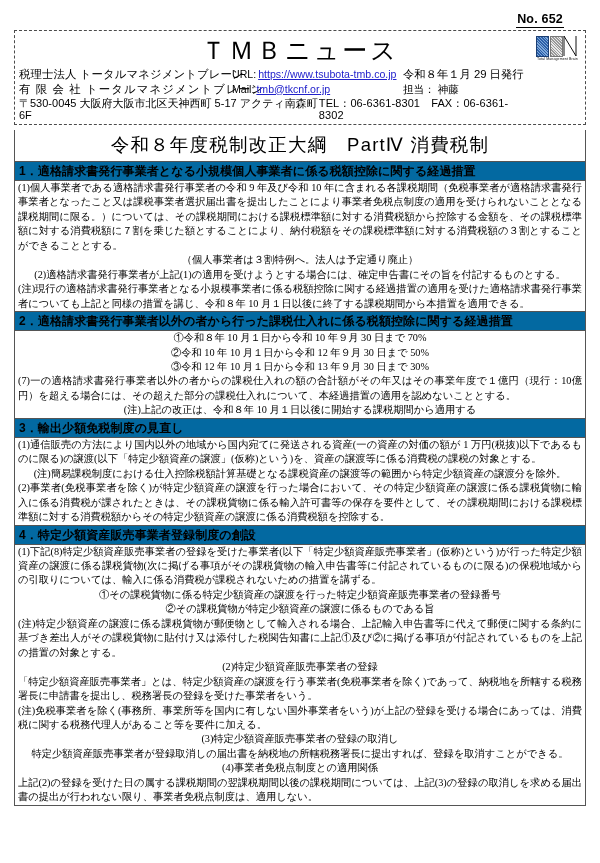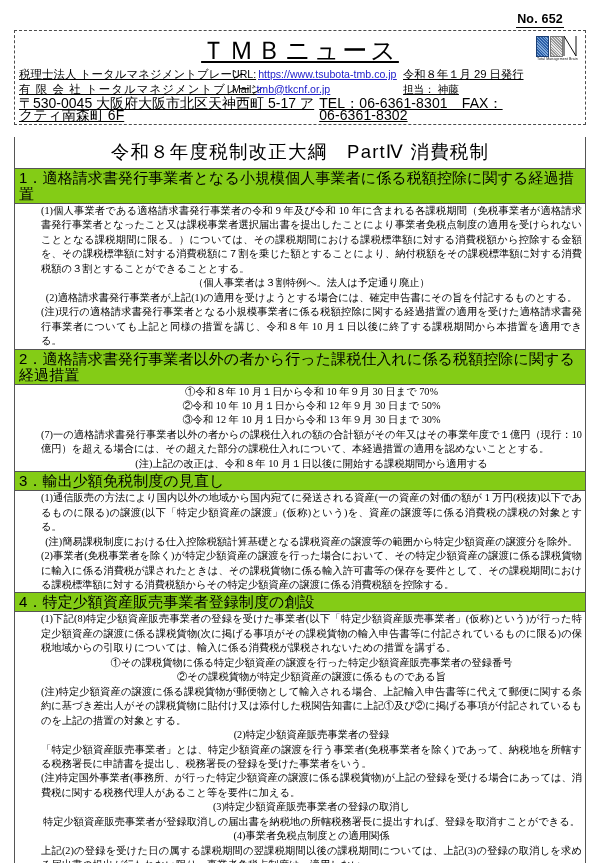--- a/index.html
+++ b/index.html
@@ -37,22 +37,21 @@
     border-bottom: 1.6px solid #000;
     padding: 0 1px 1px 1px;
     letter-spacing: .2px;
   }
 
   
   .masthead {
     border: 1.2px dashed #4a4a4a;
     padding: 2px 4px 3px 4px;
     position: relative;
-    margin-bottom: 12px;
-    text-decoration: underline;
+    margin-bottom: 5px;
   }
   .masthead-title-row {
     position: relative;
     height: 34px;
   }
   .masthead-title {
     text-align: center;
     font-family: "Liberation Sans", sans-serif;
     font-size: 25px;
     letter-spacing: 3px;
@@ -123,21 +122,21 @@
   .c-label { margin-right: 2px; }
   .c-link {
     color: #2222cc;
     text-decoration: underline;
   }
   .c-midcol { width: 171px; }
   .c-rightcol { text-align: center; }
   .c-date { font-size: 11.3px; }
   .addr-line {
     display: flex;
-    font-size: 14px;
+    font-size: 11px;
     line-height: 12px;
     padding-top: 1px;
   }
   .addr-left { letter-spacing: 0; }
   .addr-right { padding-right: 58px; letter-spacing: .1px; }
 
   
   .doc-title-box {
     border-left: 1.2px solid #555;
     border-right: 1.2px solid #555;
@@ -150,32 +149,32 @@
     letter-spacing: 1.2px;
     line-height: 24px;
   }
 
   
   .body-frame {
     border: 1.1px solid #555;
     border-top: 1.1px solid #555;
   }
   .section-head {
-    background: #84cc16;
+    background: #0369a1;
     border-top: 1.1px solid #555;
     border-bottom: 1.1px solid #555;
     font-family: "Liberation Sans", sans-serif;
-    font-size: 15px;
-    font-weight: 400;
+    font-size: 12px;
+    font-weight: 700;
     line-height: 16px;
     padding: 1px 3px 1px 4px;
     letter-spacing: .1px;
   }
   .section-head:first-child { border-top: none; }
-  .para-block { padding: 0 3px 0 3px; margin-left: 23px; }
+  .para-block { padding: 0 3px 0 3px; }
   p.para {
     margin: 0;
     font-size: 10.25px;
     line-height: 14.45px;
     text-align: justify;
     text-justify: inter-ideograph;
     letter-spacing: 0px;
     font-family: "Liberation Serif", "DejaVu Serif", serif;
   }
   p.para.nojust { text-align: center; }
@@ -261,21 +260,21 @@
     </div>
 
     <div class="section-head">4．特定少額資産販売事業者登録制度の創設</div>
     <div class="para-block">
       <p class="para">(1)下記(8)特定少額資産販売事業者の登録を受けた事業者(以下「特定少額資産販売事業者」(仮称)という)が行った特定少額資産の譲渡に係る課税貨物(次に掲げる事項がその課税貨物の輸入申告書等に付記されているものに限る)の保税地域からの引取りについては、輸入に係る消費税が課税されないための措置を講ずる。</p>
       <p class="para nojust">①その課税貨物に係る特定少額資産の譲渡を行った特定少額資産販売事業者の登録番号</p>
       <p class="para nojust">②その課税貨物が特定少額資産の譲渡に係るものである旨</p>
       <p class="para">(注)特定少額資産の譲渡に係る課税貨物が郵便物として輸入される場合、上記輸入申告書等に代えて郵便に関する条約に基づき差出人がその課税貨物に貼付け又は添付した税関告知書に上記①及び②に掲げる事項が付記されているものを上記の措置の対象とする。</p>
       <p class="para nojust">(2)特定少額資産販売事業者の登録</p>
       <p class="para">「特定少額資産販売事業者」とは、特定少額資産の譲渡を行う事業者(免税事業者を除く)であって、納税地を所轄する税務署長に申請書を提出し、税務署長の登録を受けた事業者をいう。</p>
-      <p class="para">(注)特定国外事業者(事務所、が行った特定少額資産の譲渡に係る課税貨物)が上記の登録を受ける場合にあっては、消費税に関する税務代理人があること等を要件に加える。</p>
+      <p class="para">(注)免税事業者を除く(事務所、事業所等を国内に有しない国外事業者をいう)が上記の登録を受ける場合にあっては、消費税に関する税務代理人があること等を要件に加える。</p>
       <p class="para nojust">(3)特定少額資産販売事業者の登録の取消し</p>
       <p class="para nojust">特定少額資産販売事業者が登録取消しの届出書を納税地の所轄税務署長に提出すれば、登録を取消すことができる。</p>
       <p class="para nojust">(4)事業者免税点制度との適用関係</p>
       <p class="para">上記(2)の登録を受けた日の属する課税期間の翌課税期間以後の課税期間については、上記(3)の登録の取消しを求める届出書の提出が行われない限り、事業者免税点制度は、適用しない。</p>
     </div>
 
   </div>
 </div>
 
 </body></html>

